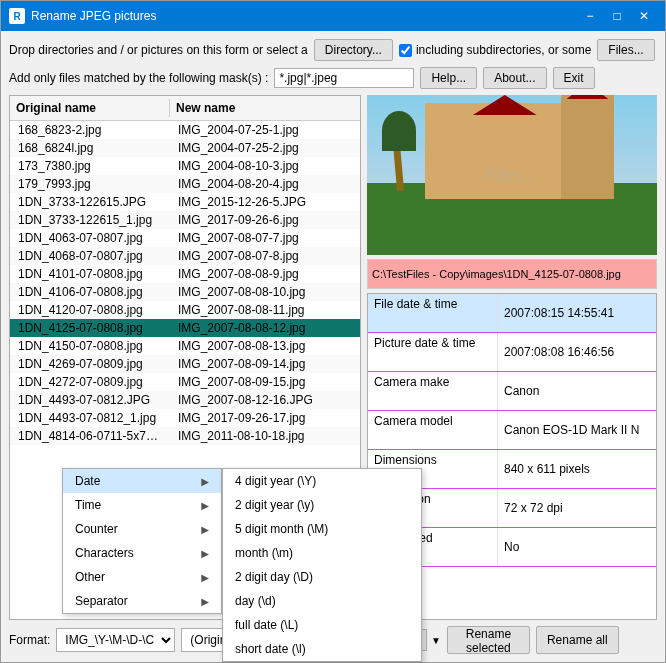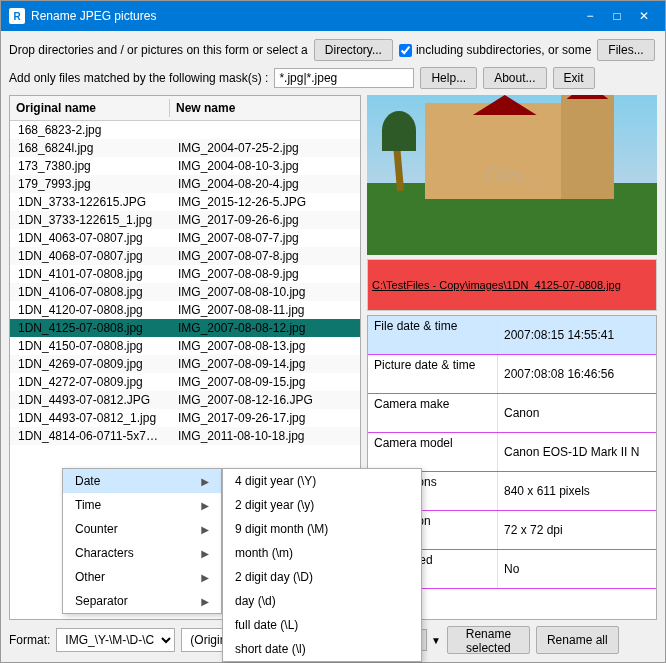--- a/index.html
+++ b/index.html
@@ -230,24 +230,23 @@
       left: 50%;
       transform: translate(-50%, -50%);
       color: rgba(180,180,180,0.4);
       font-size: 18px;
       font-style: italic;
       white-space: nowrap;
     }
     .info-path {
       font-size: 11px;
       color: #000;
-      background: #ef4444;
-      padding: 19px 4px;
+      background: #fca5a5;
+      padding: 8px 4px;
       border: 1px solid #ccc;
-      text-decoration: underline;
     }
     .info-table {
       flex: 1;
       border: 1px solid #adadad;
       background: white;
       overflow-y: auto;
     }
     .info-row {
       display: flex;
       border-bottom: 1px solid #d946ef;
@@ -397,20 +396,21 @@
     <div class="main-area">
 
       <div class="file-list-container">
         <div class="file-list-header">
           <div class="file-list-header-cell">Original name</div>
           <div class="file-list-header-cell">New name</div>
         </div>
         <div class="file-list-scroll" id="file-list">
         <div class="file-row">
               <div class="file-cell">168_6823-2.jpg</div>
+              <div class="file-cell">IMG_2004-07-25-1.jpg</div>
             </div>
             <div class="file-row">
               <div class="file-cell">168_6824l.jpg</div>
               <div class="file-cell">IMG_2004-07-25-2.jpg</div>
             </div>
             <div class="file-row">
               <div class="file-cell">173_7380.jpg</div>
               <div class="file-cell">IMG_2004-08-10-3.jpg</div>
             </div>
             <div class="file-row">
@@ -580,21 +580,21 @@
         </div>
         <div class="dropdown-item">
           <span>Separator</span>
           <span class="dropdown-arrow">▶</span>
         </div>
       </div>
 
     <div class="submenu" id="date-submenu" style="top: 468px; left: 222px;">
     <div class="submenu-item">4 digit year (\Y)</div>
         <div class="submenu-item">2 digit year (\y)</div>
-        <div class="submenu-item">9 digit month (\M)</div>
+        <div class="submenu-item">5 digit month (\M)</div>
         <div class="submenu-item">month (\m)</div>
         <div class="submenu-item">2 digit day (\D)</div>
         <div class="submenu-item">day (\d)</div>
         <div class="submenu-item">full date (\L)</div>
         <div class="submenu-item">short date (\l)</div>
       </div>
   </div>
 </div>
 
 </body></html>

